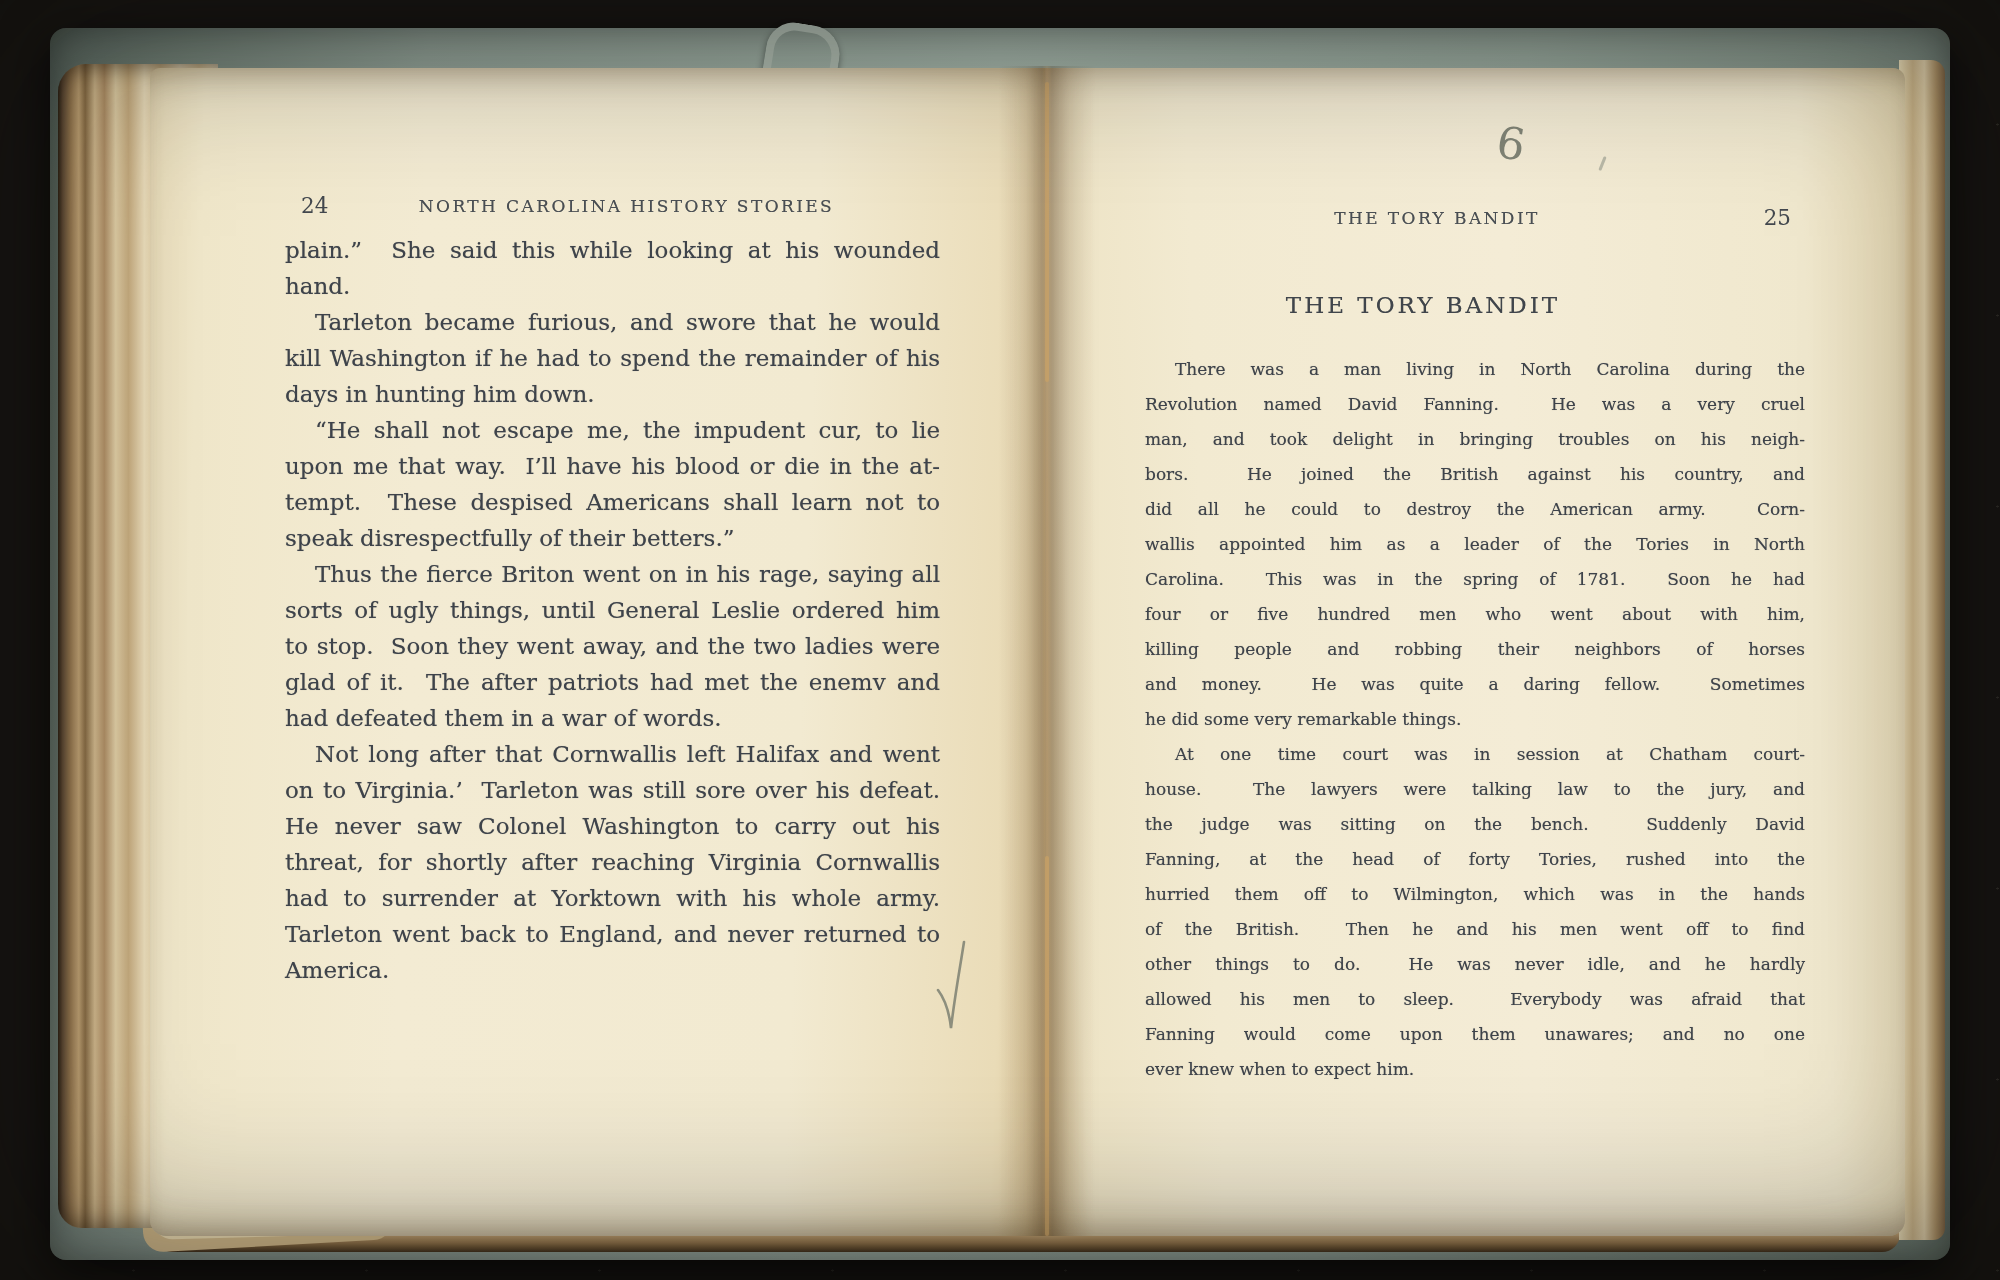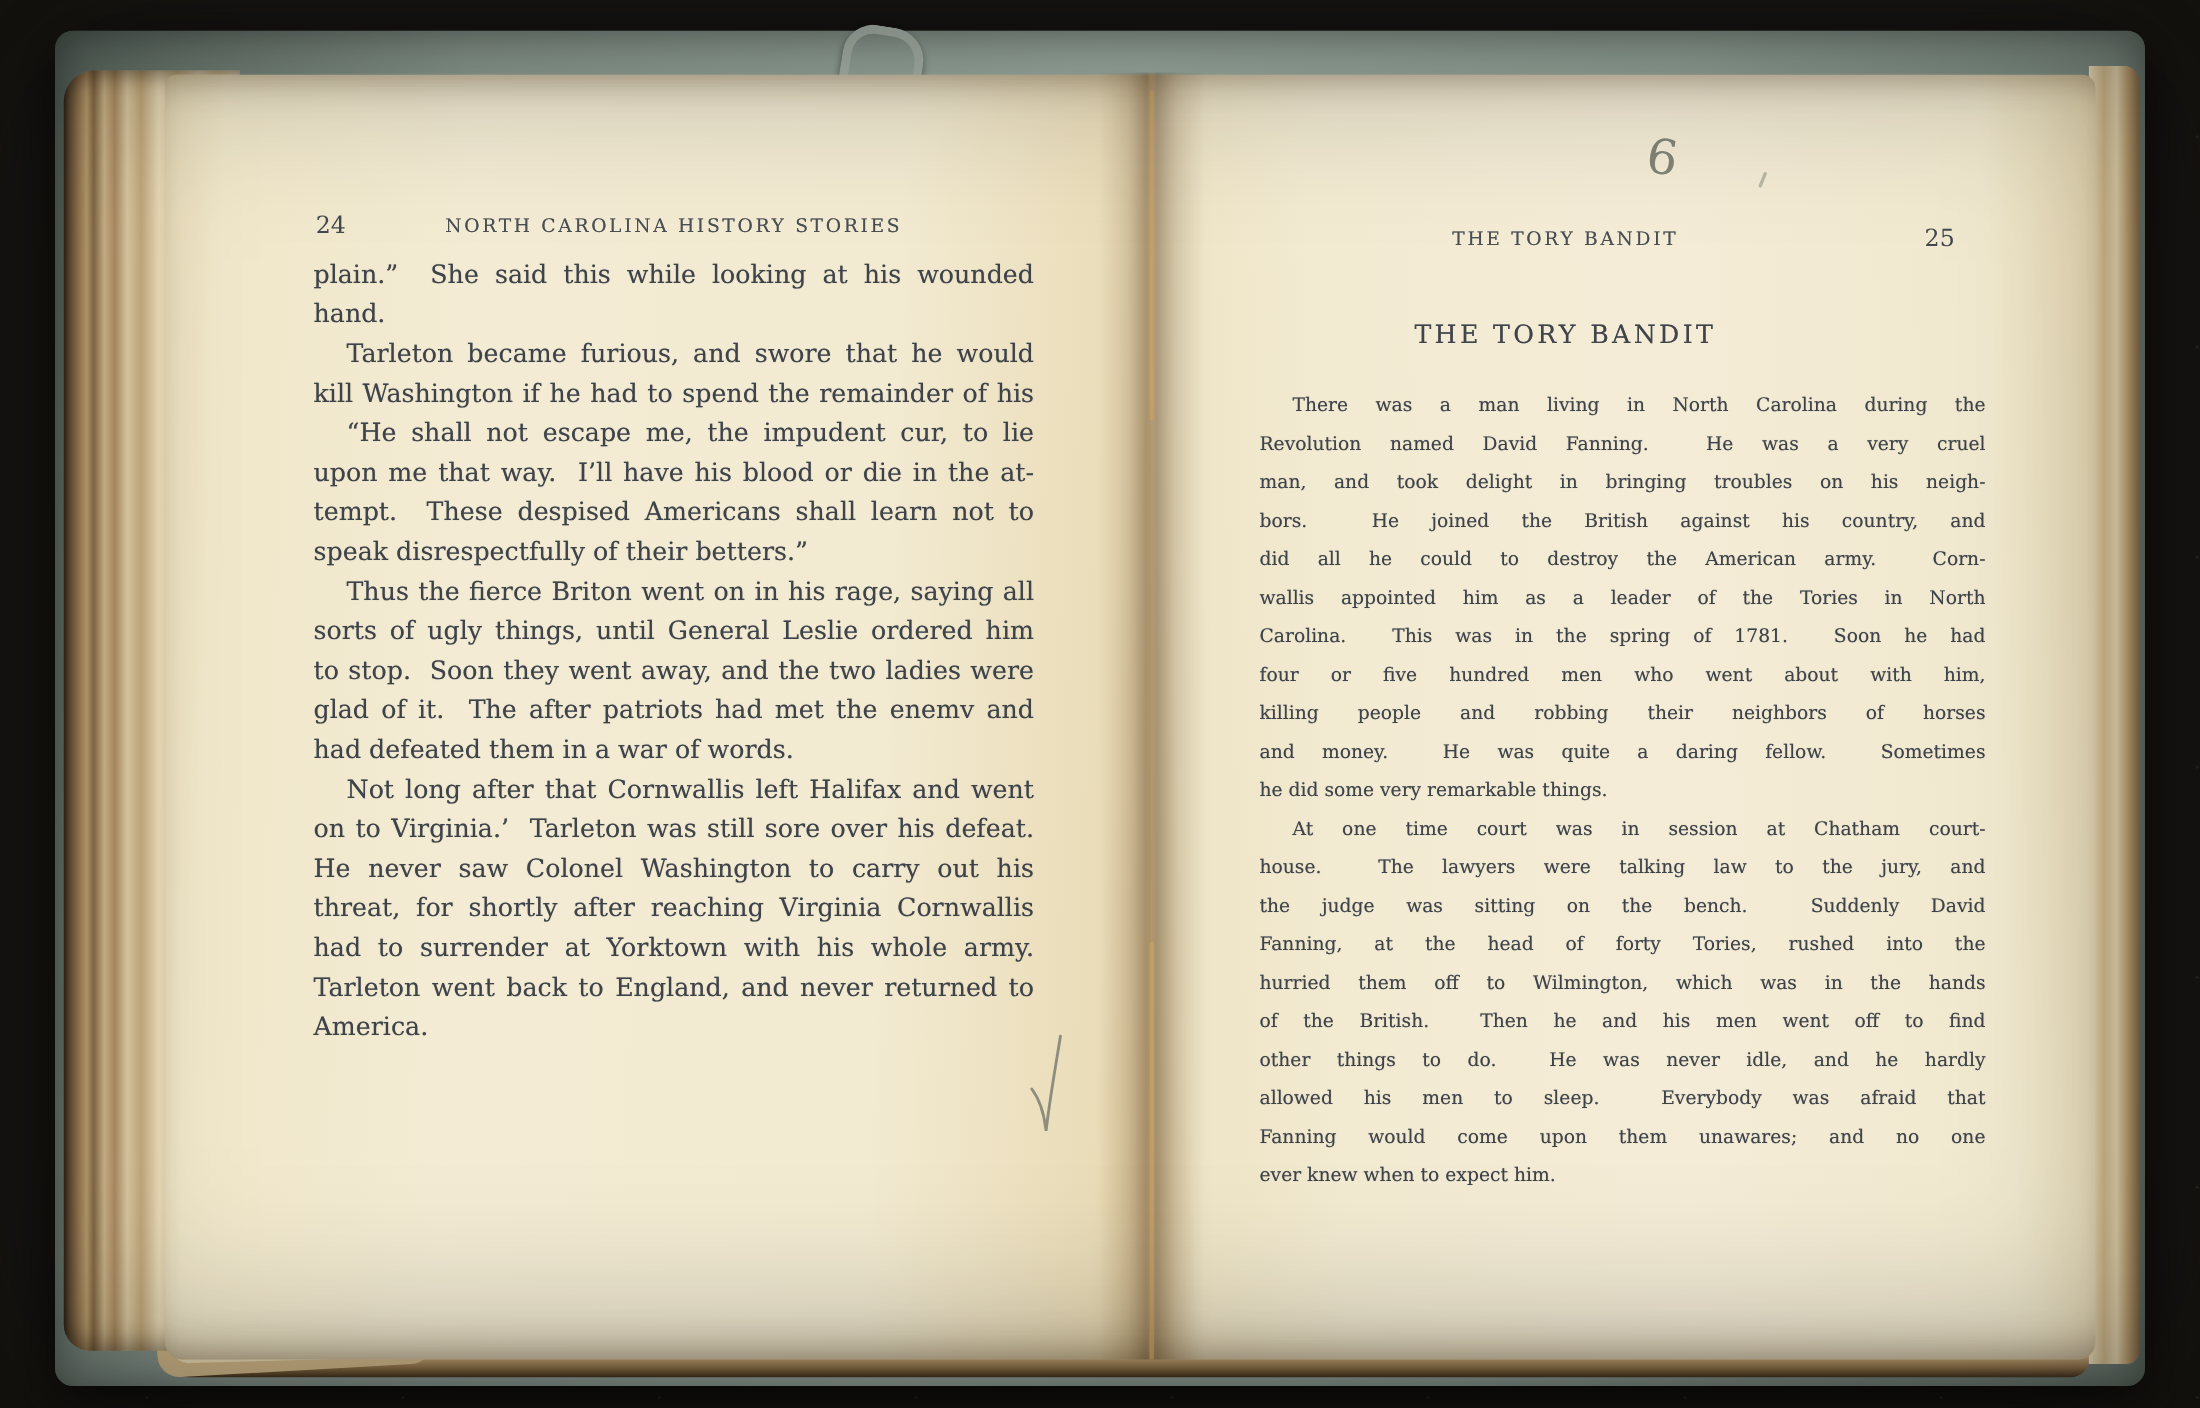--- a/index.html
+++ b/index.html
@@ -77,21 +77,21 @@
       rgba(80,50,15,.10) 72%, rgba(80,50,15,0) 100%);
   }
   .gutter::before, .gutter::after {
     content:""; position:absolute; left:47px; width:4px; border-radius:2px;
     background:#c8a166; opacity:.75; filter:blur(.4px);
   }
   .gutter::before { top:16px; height:300px; }
   .gutter::after  { bottom:0;  height:380px; }
 
   
-  .runhead-row { position:absolute; color:#474c52; }
+  .runhead-row { position:absolute; color:#474c52;margin-left:14px; }
   .page-left  .runhead-row { left:135px; top:128px; width:655px; }
   .page-right .runhead-row { left:100px; top:140px; width:660px; }
   .runhead {
     display:block; text-align:center; font-size:17px; letter-spacing:2.4px;
     color:#4a4f54; text-shadow:0 0 .6px rgba(60,65,70,.55);
   }
   .page-right .runhead { transform:translateX(-52px); }
   .folio { position:absolute; top:-3px; font-size:21.5px; color:#43484e; }
   .folio-left  { left:2px; }
   .folio-right { right:28px; }
@@ -142,20 +142,21 @@
     <div class="page page-left">
       <div class="runhead-row">
         <span class="folio folio-left">24</span>
         <span class="runhead">NORTH CAROLINA HISTORY STORIES</span>
       </div>
       <div class="body-text">
           <div class="tline">plain.”  She said this while looking at his wounded</div>
           <div class="tline pend">hand.</div>
           <div class="tline ind">Tarleton became furious, and swore that he would</div>
           <div class="tline">kill Washington if he had to spend the remainder of his</div>
+          <div class="tline pend">days in hunting him down.</div>
           <div class="tline ind">“He shall not escape me, the impudent cur, to lie</div>
           <div class="tline">upon me that way.  I’ll have his blood or die in the at-</div>
           <div class="tline">tempt.  These despised Americans shall learn not to</div>
           <div class="tline pend">speak disrespectfully of their betters.”</div>
           <div class="tline ind">Thus the fierce Briton went on in his rage, saying all</div>
           <div class="tline">sorts of ugly things, until General Leslie ordered him</div>
           <div class="tline">to stop.  Soon they went away, and the two ladies were</div>
           <div class="tline">glad of it.  The after patriots had met the enemv and</div>
           <div class="tline pend">had defeated them in a war of words.</div>
           <div class="tline ind">Not long after that Cornwallis left Halifax and went</div>

